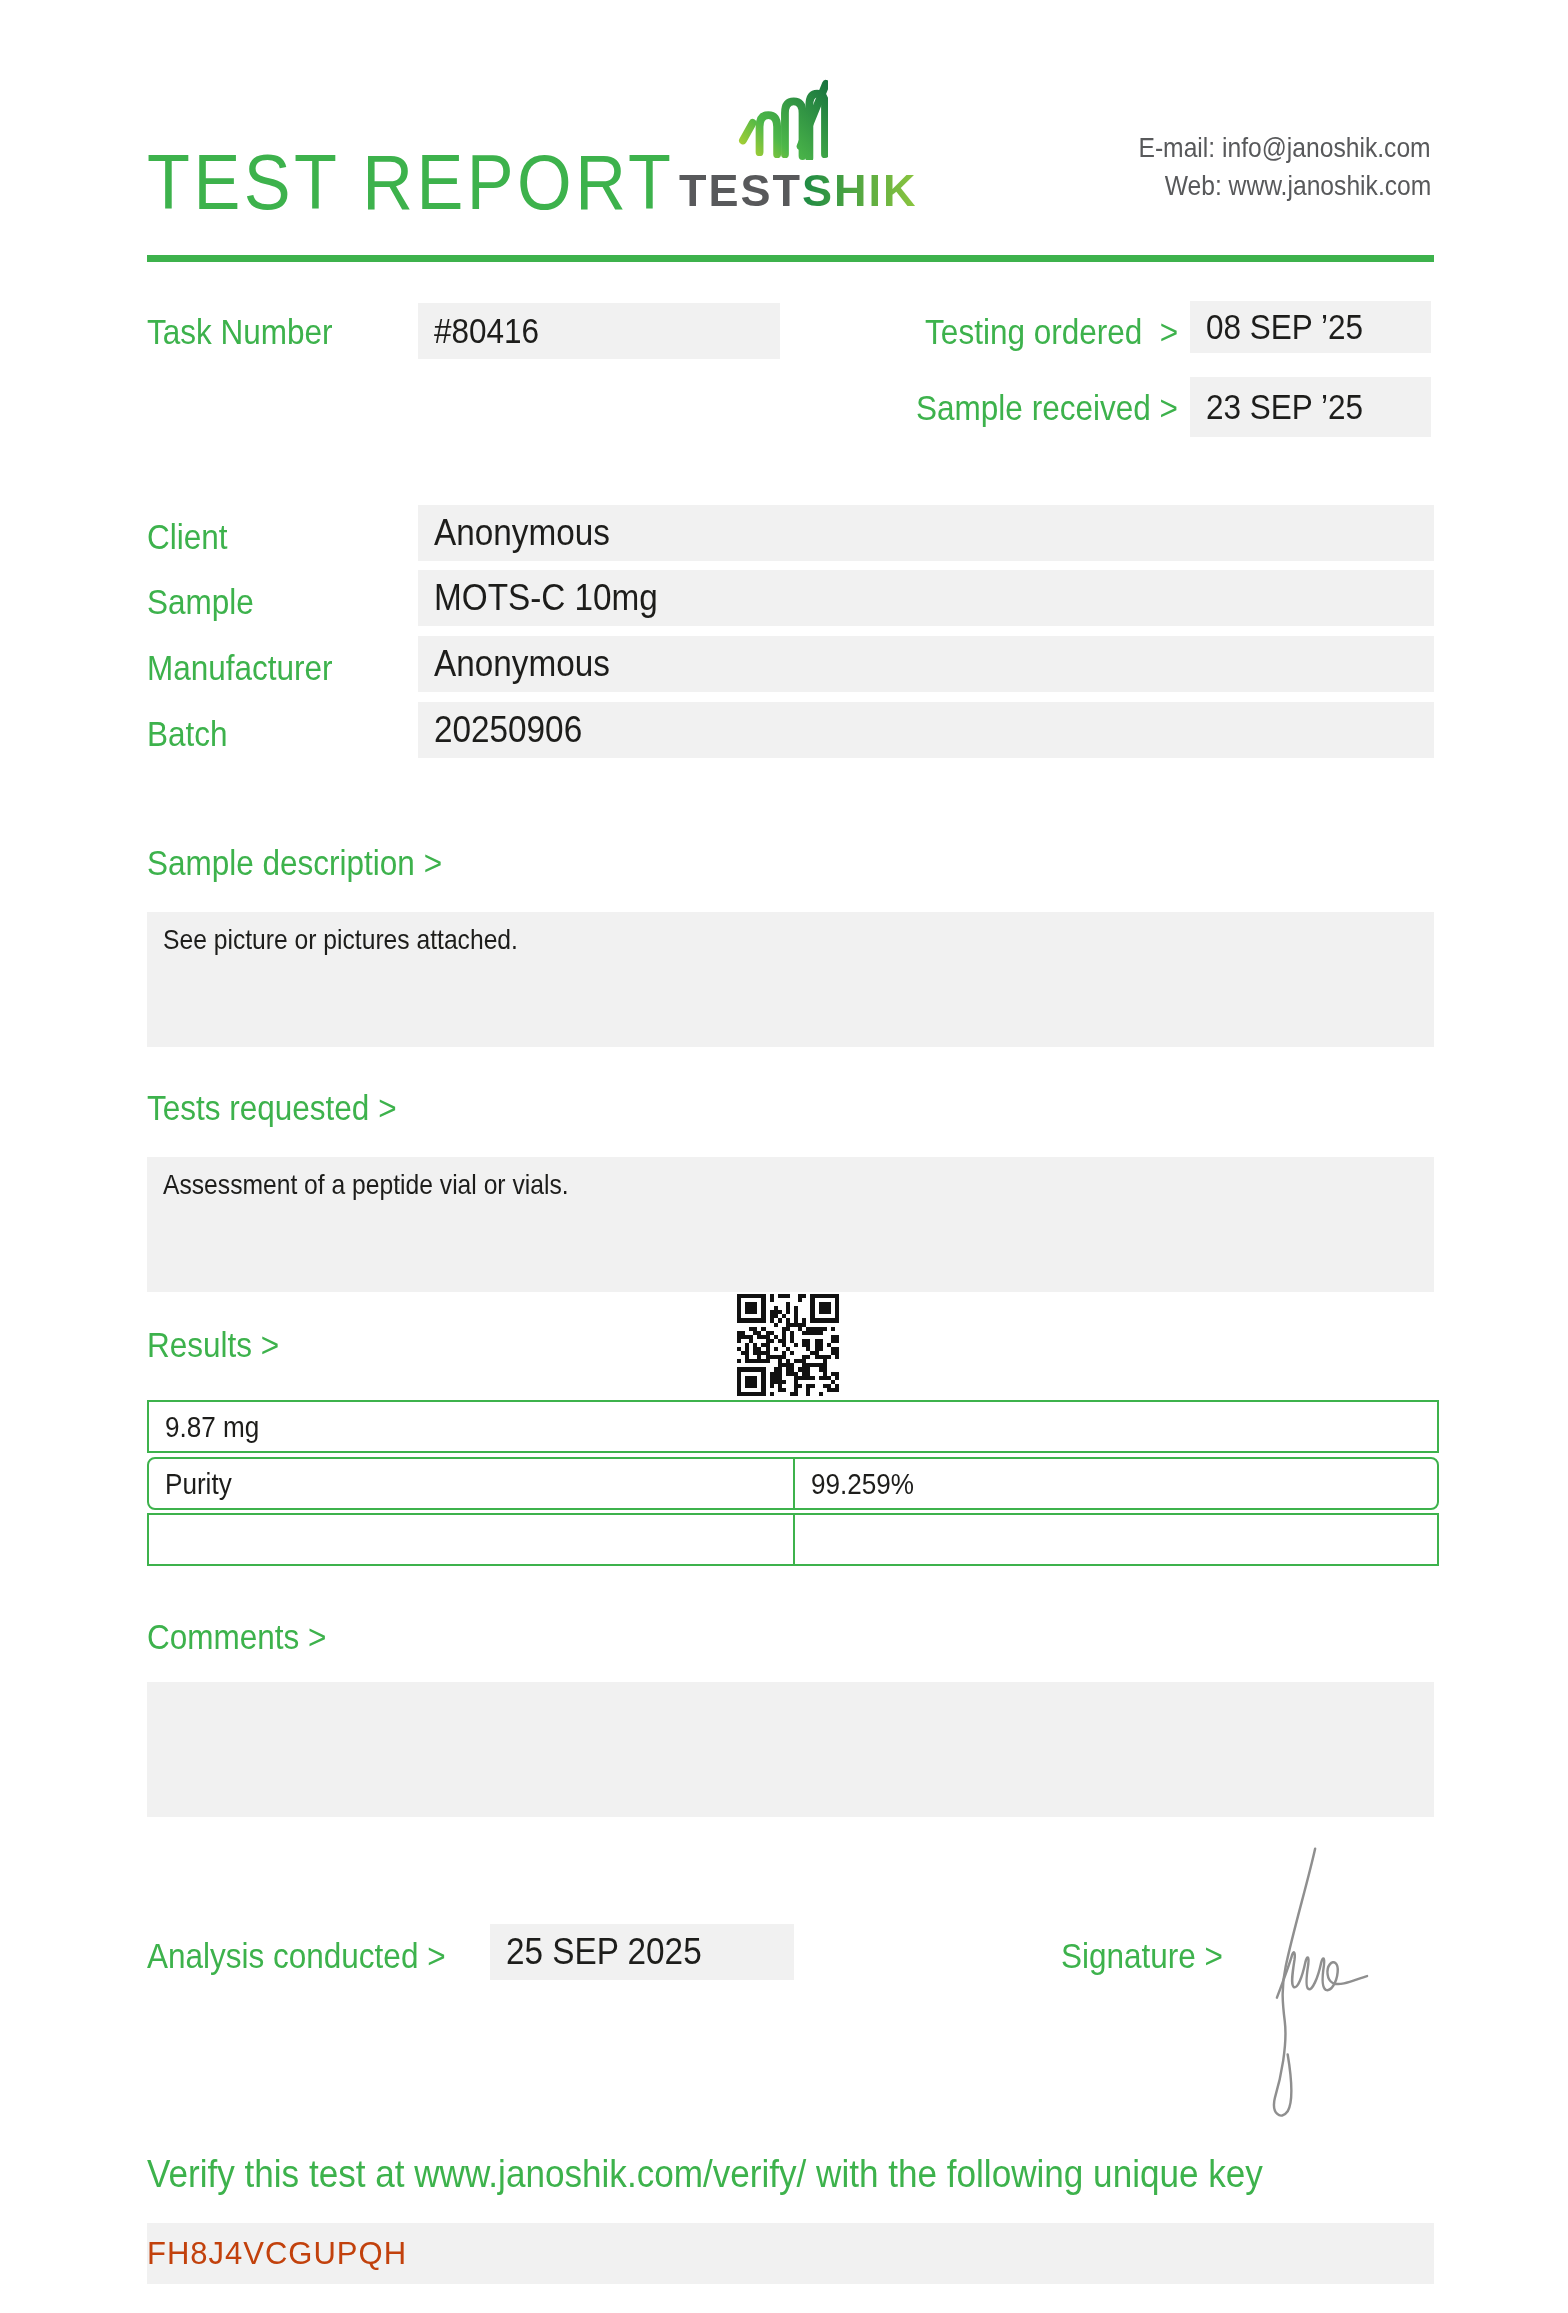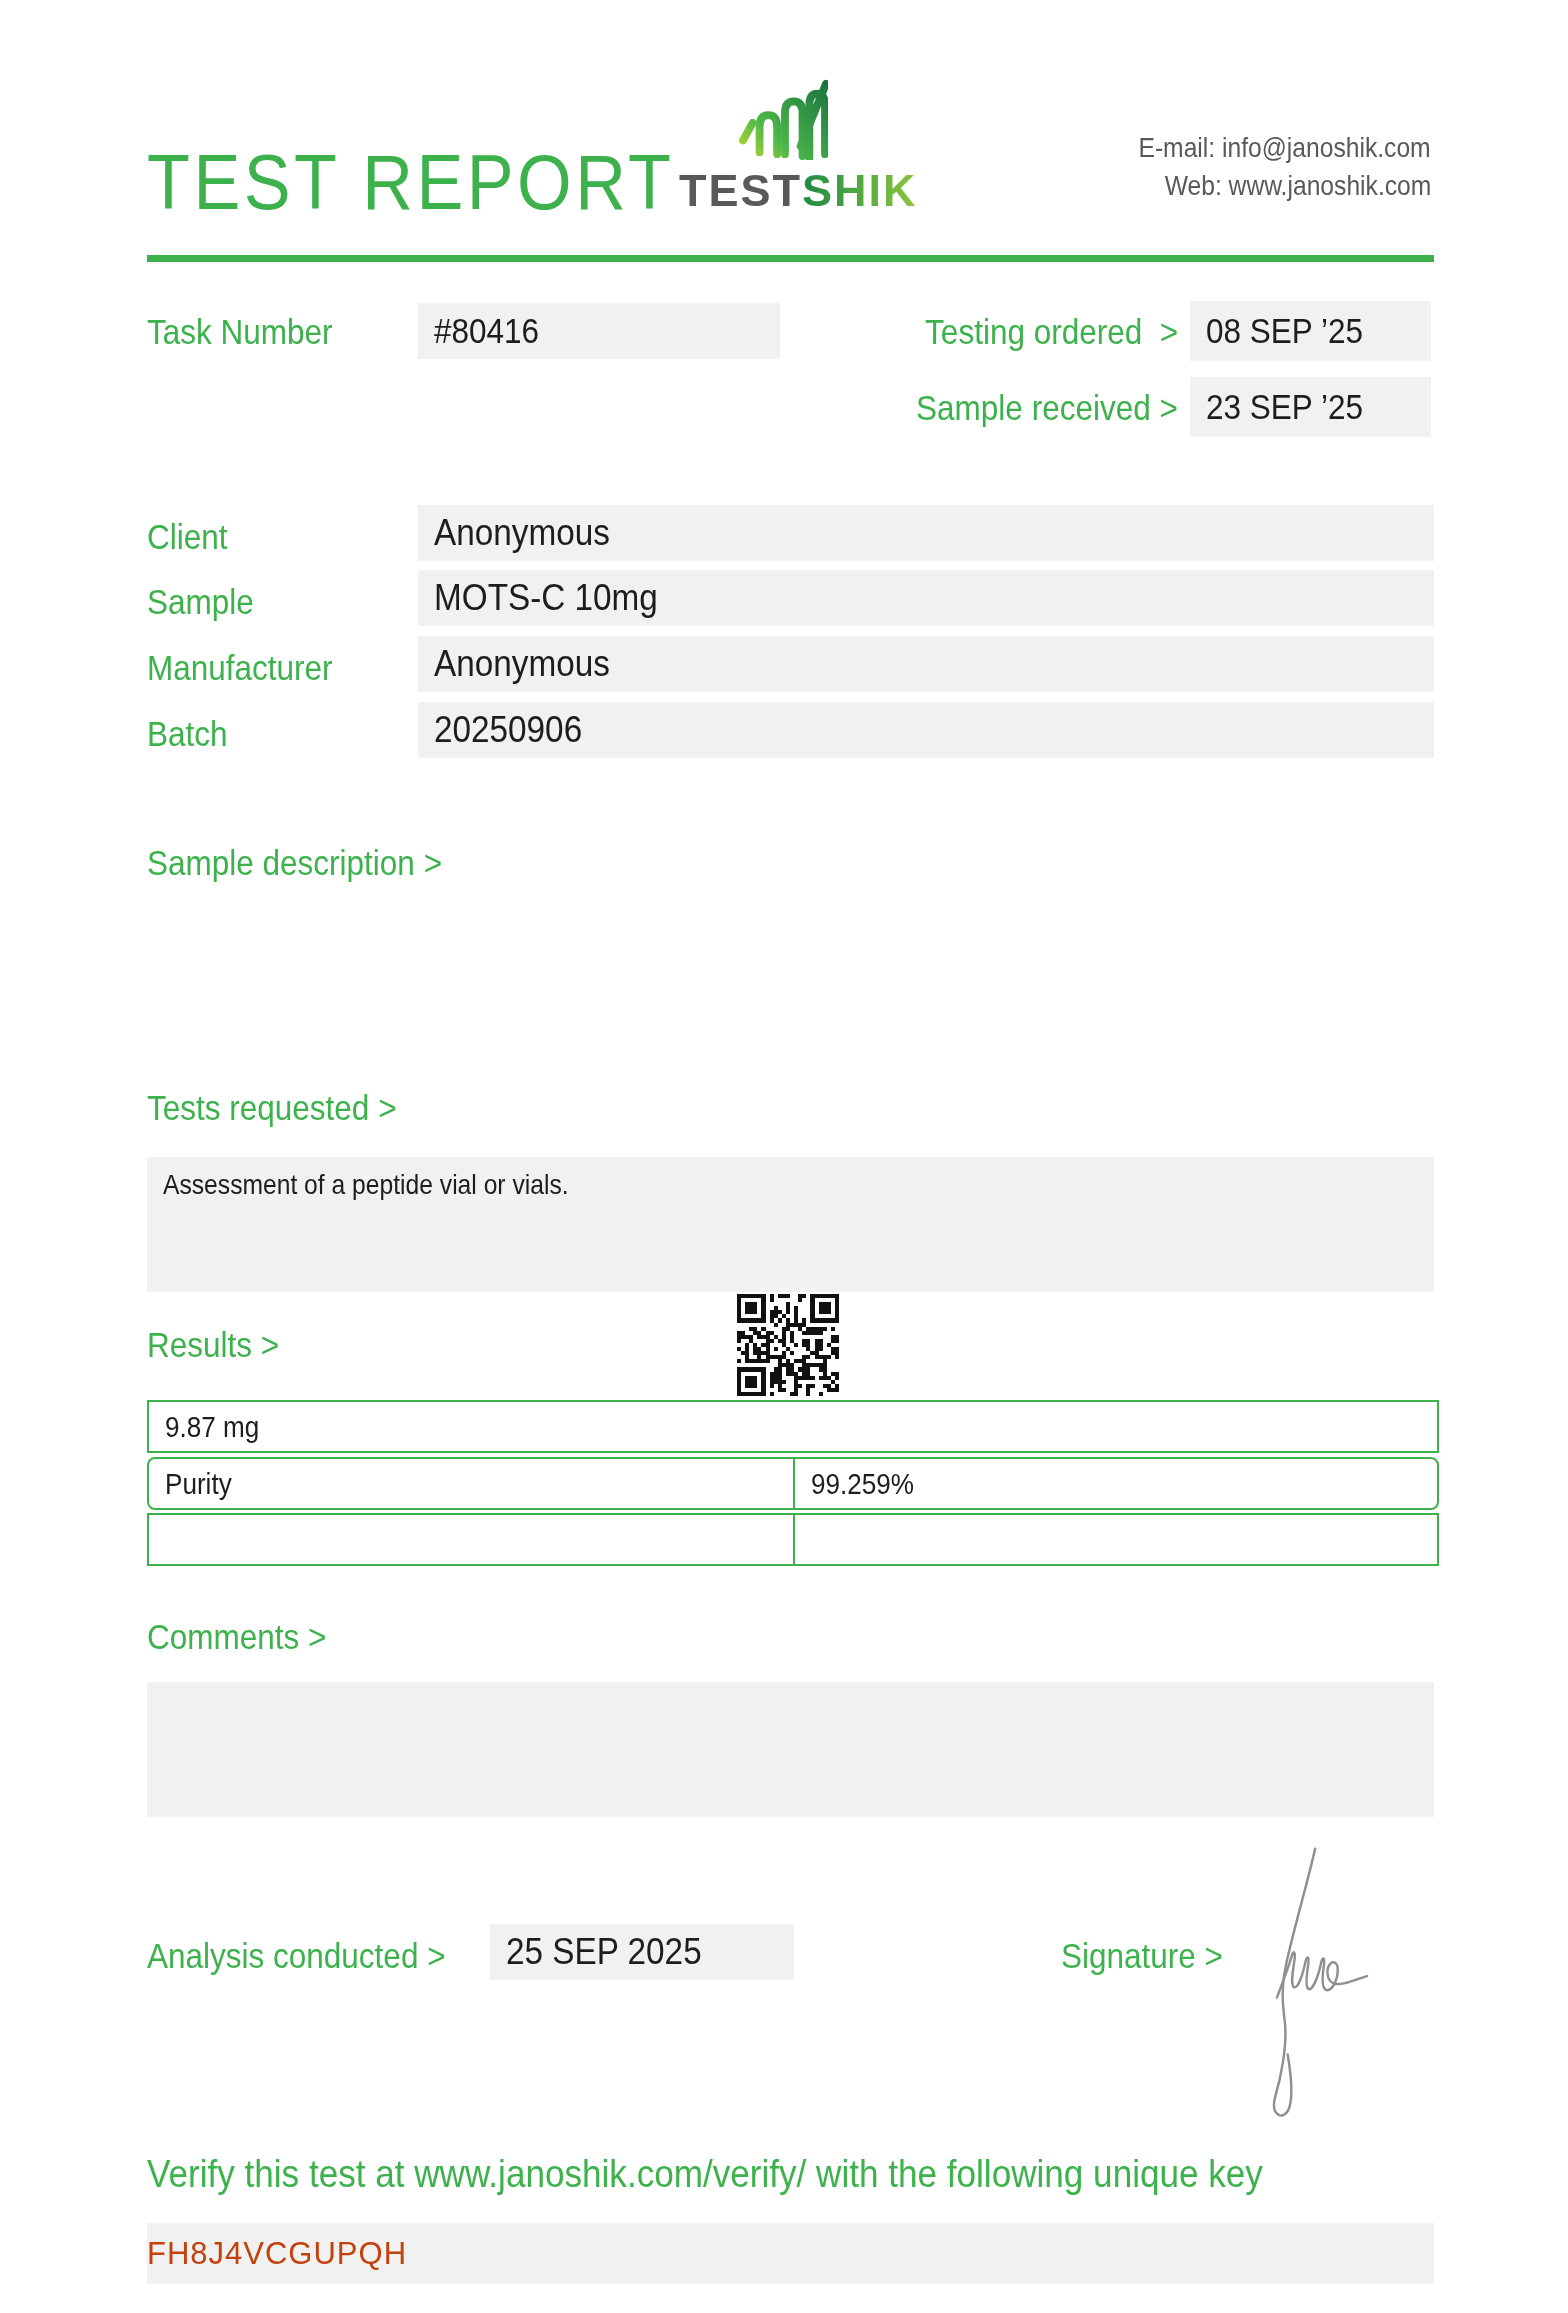--- a/index.html
+++ b/index.html
@@ -90,21 +90,21 @@
   </div>
 
   <div class="rule"></div>
 
   <div class="glabel" style="left:147px;top:312px;"><span class="narrow">Task Number</span></div>
   <div class="gbox" style="left:418px;top:303px;width:362px;height:56px;">
     <span class="val">#80416</span>
   </div>
 
   <div class="glabel from-right" style="right:390px;top:312px;"><span class="narrow">Testing ordered  &gt;</span></div>
-  <div class="gbox" style="left:1190px;top:301px;width:241px;height:60px;">
+  <div class="gbox" style="left:1190px;top:301px;width:241px;height:52px;">
     <span class="val">08 SEP ’25</span>
   </div>
 
   <div class="glabel from-right" style="right:390px;top:388px;"><span class="narrow">Sample received &gt;</span></div>
   <div class="gbox" style="left:1190px;top:377px;width:241px;height:60px;">
     <span class="val">23 SEP ’25</span>
   </div>
 
   <div class="glabel" style="left:147px;top:517px;"><span class="narrow">Client</span></div>
   <div class="gbox" style="left:418px;top:505px;width:1016px;height:56px;">
@@ -120,20 +120,23 @@
   <div class="gbox" style="left:418px;top:636px;width:1016px;height:56px;">
     <span class="val big">Anonymous</span>
   </div>
 
   <div class="glabel" style="left:147px;top:714px;"><span class="narrow">Batch</span></div>
   <div class="gbox" style="left:418px;top:702px;width:1016px;height:56px;padding-left:16px;">
     <span class="val big">20250906</span>
   </div>
 
   <div class="heading" style="top:843px;"><span class="narrow">Sample description &gt;</span></div>
+  <div class="textbox" style="top:912px;">
+    <div class="body"><span class="narrow">See picture or pictures attached.</span></div>
+  </div>
 
   <div class="heading" style="top:1088px;"><span class="narrow">Tests requested &gt;</span></div>
   <div class="textbox" style="top:1157px;">
     <div class="body"><span class="narrow">Assessment of a peptide vial or vials.</span></div>
   </div>
 
   <svg class="qr" id="qr" viewBox="0 0 25 25" shape-rendering="crispEdges">
       <rect x="0" y="0" width="1" height="1" fill="#111"></rect>
       <rect x="1" y="0" width="1" height="1" fill="#111"></rect>
       <rect x="2" y="0" width="1" height="1" fill="#111"></rect>

